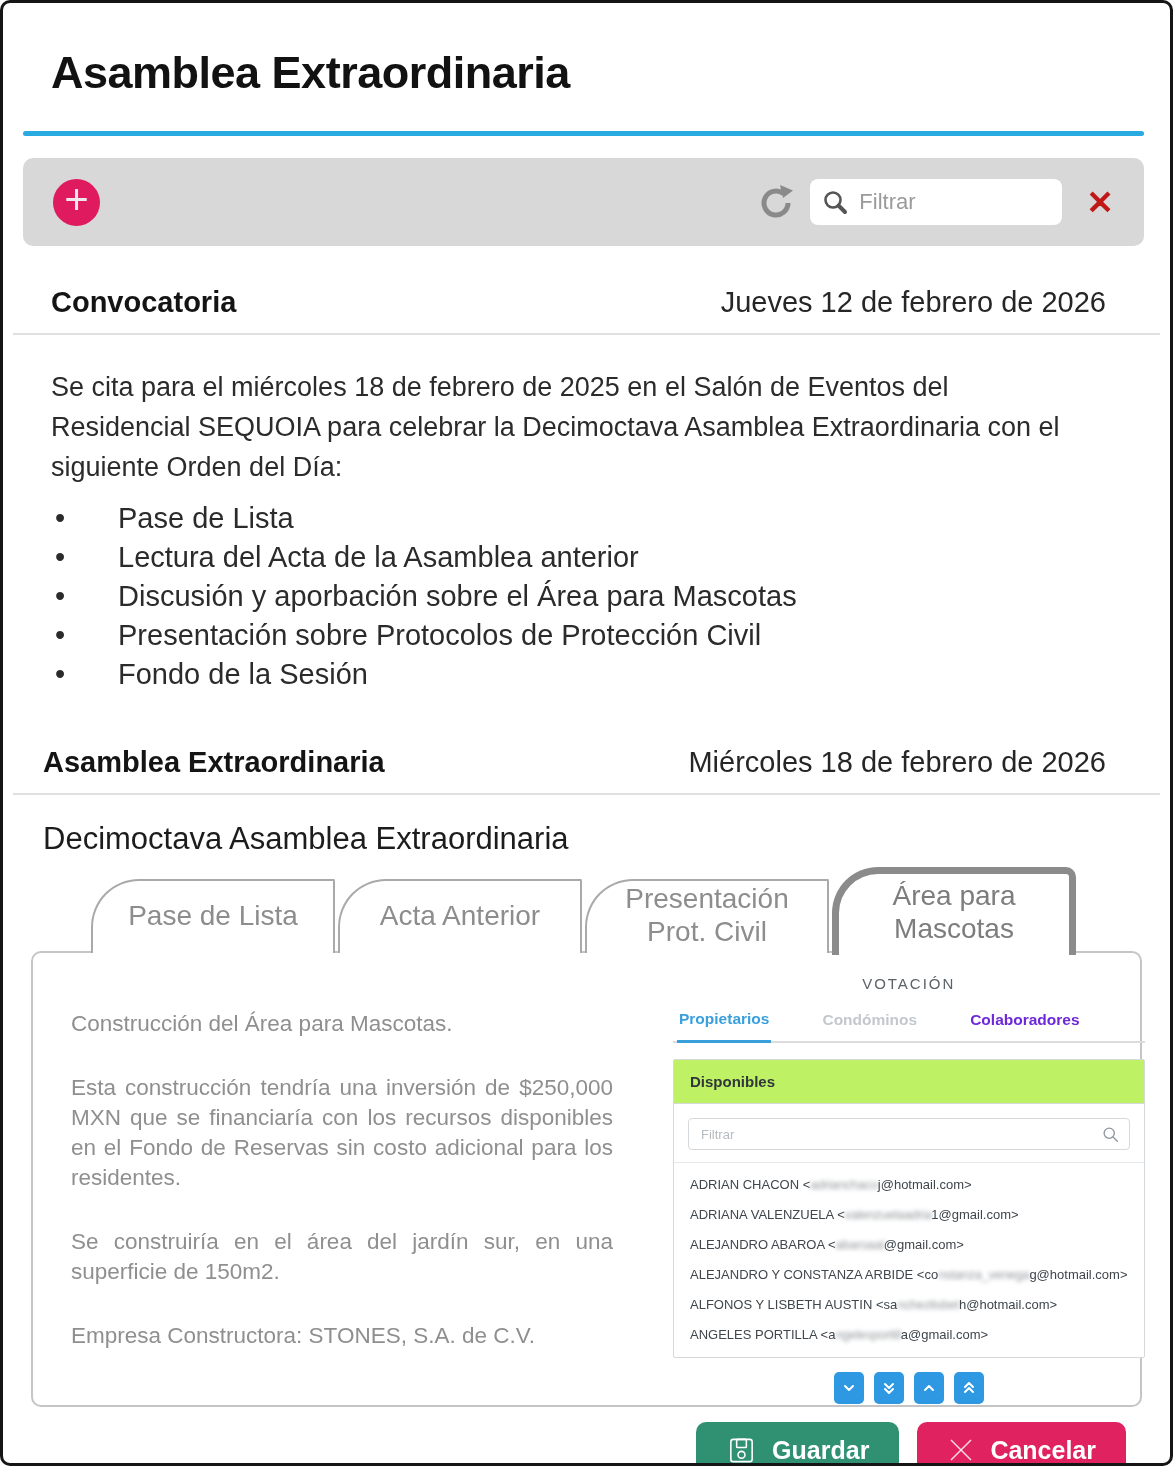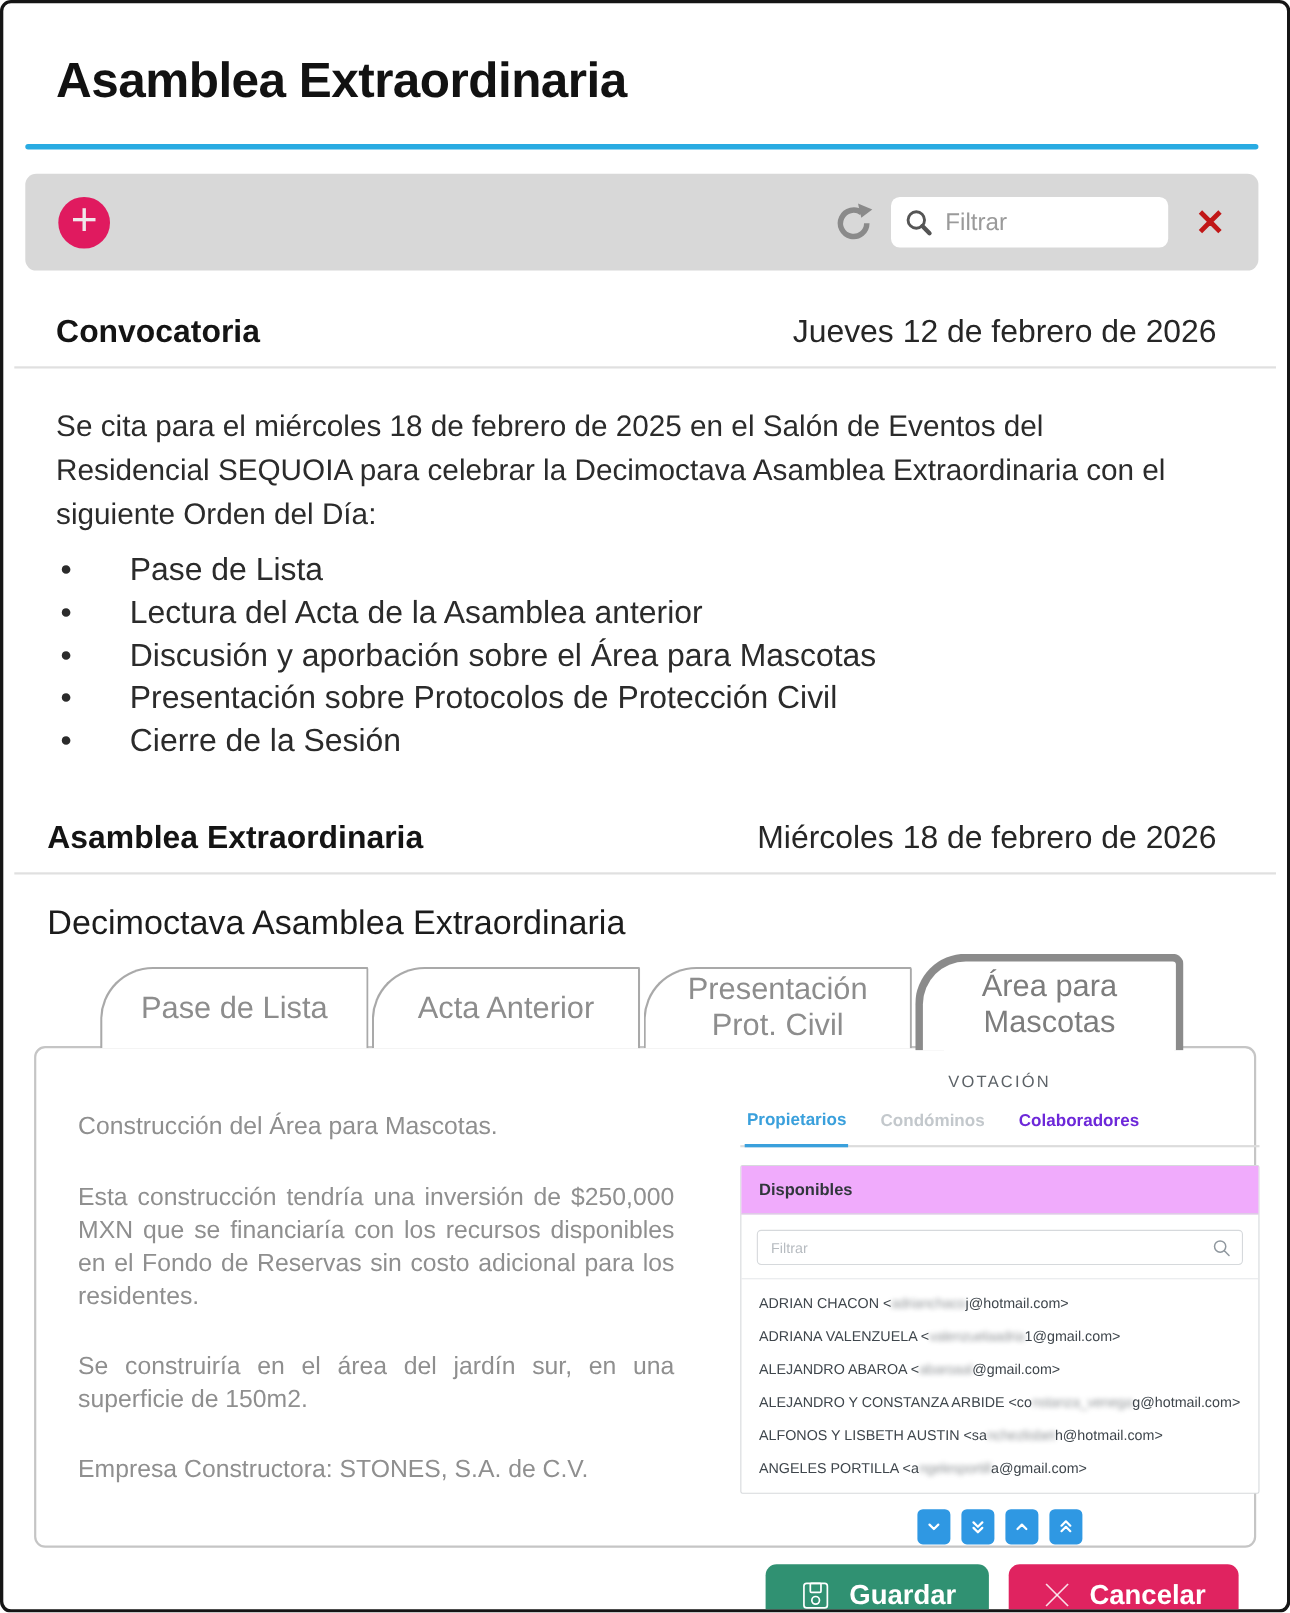--- a/index.html
+++ b/index.html
@@ -91,31 +91,31 @@
   }
   .left-col p{margin:0 0 34px 0;}
   .left-col p.just{text-align:justify;}
   .right-col{flex:1;padding:14px 22px 0 30px;}
   
   .vot-title{
     text-align:center;color:#5c6267;font-size:15px;letter-spacing:2px;
     margin-top:8px;font-weight:400;
   }
   .vot-tabs{
-    display:flex;gap:27px;margin-top:18px;border-bottom:2px solid #dcdcdc;padding-left:4px;
+    display:flex;gap:49px;margin-top:18px;border-bottom:2px solid #dcdcdc;padding-left:4px;
   }
   .vot-tab{
     font-size:15.5px;font-weight:700;padding:0 2px 12px 2px;cursor:pointer;color:#6d28d9;
     background:none;border:none;font-family:"Liberation Sans",sans-serif;
   }
   .vot-tab.active{color:#3aa0dc;border-bottom:3px solid #3aa0dc;margin-bottom:-2px;}
   .vot-tab.muted{color:#c3c8cc;}
   .disp-box{border:1px solid #d6d9dc;border-radius:2px;margin-top:16px;background:#fff;}
   .disp-head{
-    background:#f0abfc;border-bottom:1px solid #d6d9dc;
+    background:#bef264;border-bottom:1px solid #d6d9dc;
     padding:13px 16px;font-size:15px;font-weight:700;color:#30363b;
   }
   .disp-filter{padding:14px 14px 12px 14px;}
   .filter-input{
     height:32px;border:1px solid #d6d9dc;border-radius:4px;
     display:flex;align-items:center;padding:0 10px;gap:8px;
   }
   .filter-input input{
     border:none;outline:none;flex:1;font-size:13px;color:#444;min-width:0;
     font-family:"Liberation Sans",sans-serif;
@@ -176,21 +176,21 @@
   </div>
   <div class="divider"></div>
 
   <p class="intro">Se cita para el miércoles 18 de febrero de 2025 en el Salón de Eventos del Residencial SEQUOIA para celebrar la Decimoctava Asamblea Extraordinaria con el siguiente Orden del Día:</p>
 
   <ul class="agenda">
     <li><span>Pase de Lista</span></li>
     <li><span>Lectura del Acta de la Asamblea anterior</span></li>
     <li><span>Discusión y aporbación sobre el Área para Mascotas</span></li>
     <li><span>Presentación sobre Protocolos de Protección Civil</span></li>
-    <li><span>Cierre de la Sesión</span></li>
+    <li><span>Fondo de la Sesión</span></li>
   </ul>
 
   <div class="section-head second">
     <span class="section-title">Asamblea Extraordinaria</span>
     <span class="section-date">Miércoles 18 de febrero de 2026</span>
   </div>
   <div class="divider"></div>
 
   <div class="subtitle">Decimoctava Asamblea Extraordinaria</div>
 

